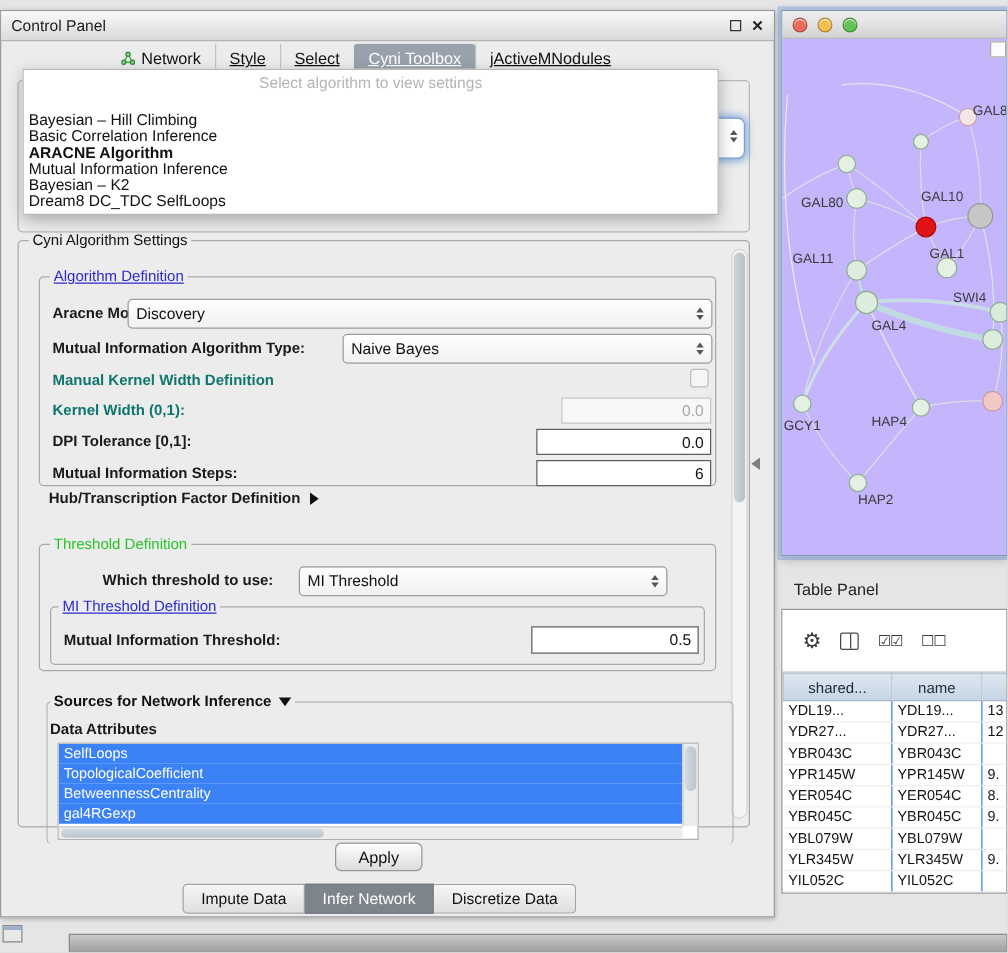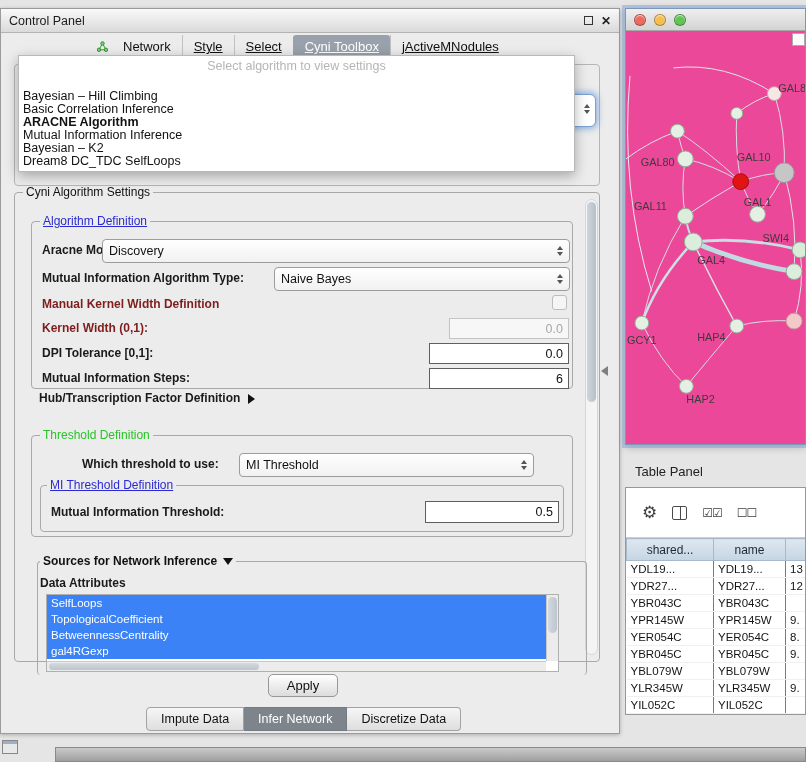--- a/index.html
+++ b/index.html
@@ -10,21 +10,21 @@
              border:1px solid #9b9b9b;box-shadow:0 1px 4px rgba(0,0,0,.25);box-sizing:border-box;}
   .titlebar{position:absolute;left:1px;top:9px;width:618px;height:24px;box-sizing:border-box;
             background:linear-gradient(#f9f9f9,#dadada);border-bottom:1px solid #b3b3b3;
             display:flex;align-items:center;padding:0 8px;}
   .tb-title{font-size:12.5px;color:#1c1c1c;}
   .tb-icons{margin-left:auto;display:flex;align-items:center;gap:8px;}
   .float-ico{width:9px;height:9px;border:1.5px solid #333;box-sizing:border-box;}
   .close-ico{font-size:12px;font-weight:bold;color:#222;line-height:12px;}
   
   .tab-bar{position:absolute;left:86px;top:35px;height:23px;display:flex;align-items:stretch;}
-  .tab{display:flex;align-items:center;gap:15px;padding:0 11px;font-size:13px;color:#111;}
+  .tab{display:flex;align-items:center;gap:5px;padding:0 11px;font-size:13px;color:#111;}
   .tab+.tab{border-left:1px solid #c2c2c2;text-decoration:underline;}
   .tab.active{background:#99a1ac;color:#fff;border-radius:3px;border-left-color:transparent;}
   
   .ghost-group{position:absolute;left:14px;top:64px;width:586px;height:122px;border:1px solid #b6b6b6;
                border-radius:4px;box-sizing:border-box;z-index:1;}
   
   .popup{position:absolute;left:18px;top:55px;width:557px;height:117px;background:#fff;
          border:1px solid #b9b9b9;box-shadow:0 4px 12px rgba(0,0,0,.3);z-index:50;box-sizing:border-box;}
   .popup-ph{margin-top:3px;text-align:center;font-size:12.5px;color:#b5b5b5;}
   .popup-list{margin-top:17px;}
@@ -34,21 +34,21 @@
                   background:#fff;border:1px solid #7aa0d4;box-shadow:0 0 6px 2px rgba(96,148,218,.65);
                   z-index:40;box-sizing:border-box;}
   .combo-fragment .stepper{position:absolute;right:5px;top:9px;}
   
   .grp{position:absolute;border:1px solid #a9a9a9;border-radius:4px;box-sizing:border-box;}
   .grp-title{position:absolute;top:-8px;background:#ececec;padding:0 3px;font-size:12px;white-space:nowrap;
              display:flex;align-items:center;gap:6px;}
   .t-blue{color:#2a2ad0;text-decoration:underline;}
   .t-green{color:#27c427;}
   .flabel{position:absolute;font-size:12px;font-weight:bold;line-height:15px;white-space:nowrap;color:#1a1a1a;}
-  .flabel.dis{color:#7f1d1d;}
+  .flabel.dis{color:#0f766e;}
   
   .combo{position:absolute;display:flex;align-items:center;background:linear-gradient(#ffffff,#f1f1f1);
          border:1px solid #9c9c9c;border-radius:4px;padding:0 6px;box-sizing:border-box;font-size:12.5px;}
   .combo-val{white-space:nowrap;overflow:hidden;}
   .stepper{margin-left:auto;display:flex;flex-direction:column;align-items:center;gap:2px;}
   .tri-up{width:0;height:0;border-left:3.5px solid transparent;border-right:3.5px solid transparent;
           border-bottom:4.5px solid #555;}
   .tri-down{width:0;height:0;border-left:3.5px solid transparent;border-right:3.5px solid transparent;
             border-top:4.5px solid #555;}
   .num-input{position:absolute;box-sizing:border-box;border:1px solid #5f5f5f;background:#fff;
@@ -91,21 +91,21 @@
             border-bottom:5px solid transparent;border-right:7px solid #7f7f7f;}
   
   .net-window{position:absolute;left:625px;top:8px;width:181px;height:437px;background:#fff;
               border:1px solid #7e97b8;box-sizing:border-box;
               box-shadow:0 0 0 3px rgba(120,160,215,.45),0 2px 8px rgba(0,0,0,.25);}
   .net-titlebar{position:absolute;left:0;top:0;right:0;height:22px;
                 background:linear-gradient(#efefef,#d3d3d3);border-bottom:1px solid #a8a8a8;
                 display:flex;align-items:center;gap:8px;padding-left:8px;box-sizing:border-box;}
   .light{width:12px;height:12px;border-radius:50%;border:1px solid rgba(0,0,0,.3);box-sizing:border-box;
          box-shadow:inset 0 1px 1px rgba(255,255,255,.7);}
-  .net-content{position:absolute;left:0;top:22px;width:179px;height:413px;background:#ec4899;overflow:hidden;}
+  .net-content{position:absolute;left:0;top:22px;width:179px;height:413px;background:#c4b5fd;overflow:hidden;}
   .net-content svg text{font-size:11px;fill:#3c3c3c;font-family:"Liberation Sans",sans-serif;}
   .scrollbox{position:absolute;left:166px;top:24px;width:13px;height:13px;border:1px solid #ababab;
              background:#fbfbfb;box-sizing:border-box;}
   
   .tp-label{position:absolute;left:635px;top:464px;font-size:13px;color:#222;}
   .table-window{position:absolute;left:625px;top:487px;width:181px;height:228px;background:#fff;
                 border:1px solid #979797;box-sizing:border-box;overflow:hidden;}
   .tp-toolbar{position:absolute;left:0;top:0;right:0;height:50px;background:#fff;border-bottom:1px solid #cfcfcf;
               display:flex;align-items:center;gap:15px;padding-left:16px;box-sizing:border-box;}
   .gear{font-size:17px;color:#3d3d3d;line-height:17px;}

